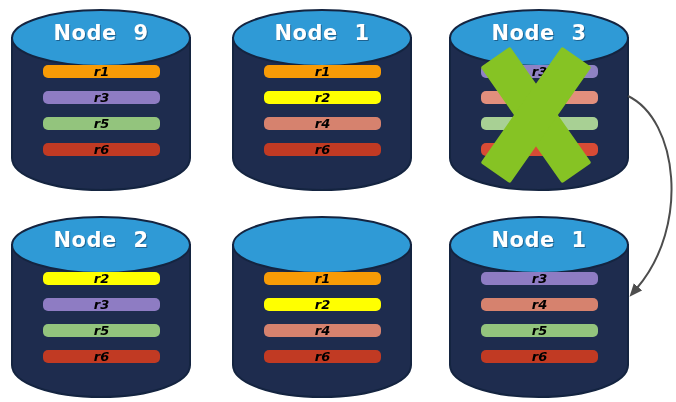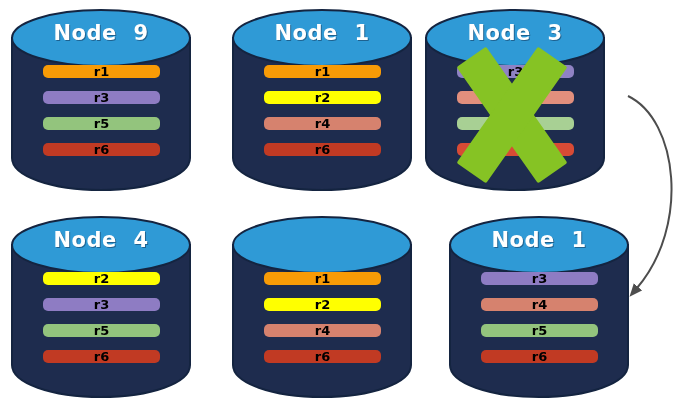--- a/index.html
+++ b/index.html
@@ -14,21 +14,21 @@
     font-size:21px;font-weight:bold;color:#ffffff;word-spacing:9px;
     text-shadow:1px 1px 0 rgba(10,30,60,0.45);
     letter-spacing:0.5px;
   }
   .bars{position:absolute;left:33px;top:57px;width:117px;}
   .bar{
     height:13px;border-radius:5px;margin-bottom:13px;
     text-align:center;
   }
   .bar-label{
-    display:block;font-size:13px;line-height:13px;font-weight:bold;color:#000000;
+    display:block;font-size:13px;line-height:13px;font-weight:bold;color:#000000;font-style:italic;
   }
   .xmark{position:absolute;left:0;top:0;width:182px;height:184px;pointer-events:none;}
   .xarm{
     position:absolute;left:70px;top:36px;width:36px;height:142px;border-radius:2px;
   }
   .xarm-a{transform:rotate(-35deg);}
   .xarm-b{transform:rotate(35deg);}
   .arrow-overlay{position:absolute;left:0;top:0;pointer-events:none;}
 </style>
 </head>
@@ -73,21 +73,21 @@
         </div>
       <div class="bar" style="background: rgb(214, 130, 110);">
           <span class="bar-label">r4</span>
         </div>
       <div class="bar" style="background: rgb(193, 58, 35);">
           <span class="bar-label">r6</span>
         </div>
     </div>
   </div>
 
-  <div class="node" style="left:424px;top:8px">
+  <div class="node" style="left:448px;top:8px">
     <svg class="cyl" width="182" height="184" viewBox="0 0 182 184">
       <path d="M2,30 L2,150 C2,168 41,182 91,182 C141,182 180,168 180,150 L180,30 Z" stroke-width="2" style="fill: rgb(30, 44, 78); stroke: rgb(20, 36, 64);"></path>
       <ellipse cx="91" cy="30" rx="89" ry="28" stroke-width="2" style="fill: rgb(47, 154, 214); stroke: rgb(20, 36, 64);"></ellipse>
     </svg>
     <div class="node-title">Node 3</div>
     <div class="bars">
       <div class="bar" style="background: rgb(143, 130, 196);">
           <span class="bar-label">r3</span>
         </div>
       <div class="bar" style="background: rgb(226, 143, 125);">
@@ -104,21 +104,21 @@
       <div class="xarm xarm-a" style="background: rgb(134, 195, 36);"></div>
       <div class="xarm xarm-b" style="background: rgb(134, 195, 36);"></div>
     </div>
   </div>
 
   <div class="node" style="left:10px;top:215px">
     <svg class="cyl" width="182" height="184" viewBox="0 0 182 184">
       <path d="M2,30 L2,150 C2,168 41,182 91,182 C141,182 180,168 180,150 L180,30 Z" stroke-width="2" style="fill: rgb(30, 44, 78); stroke: rgb(20, 36, 64);"></path>
       <ellipse cx="91" cy="30" rx="89" ry="28" stroke-width="2" style="fill: rgb(47, 154, 214); stroke: rgb(20, 36, 64);"></ellipse>
     </svg>
-    <div class="node-title">Node 4</div>
+    <div class="node-title">Node 2</div>
     <div class="bars">
       <div class="bar" style="background: rgb(255, 255, 0);">
           <span class="bar-label">r2</span>
         </div>
       <div class="bar" style="background: rgb(142, 124, 195);">
           <span class="bar-label">r3</span>
         </div>
       <div class="bar" style="background: rgb(147, 196, 125);">
           <span class="bar-label">r5</span>
         </div>

